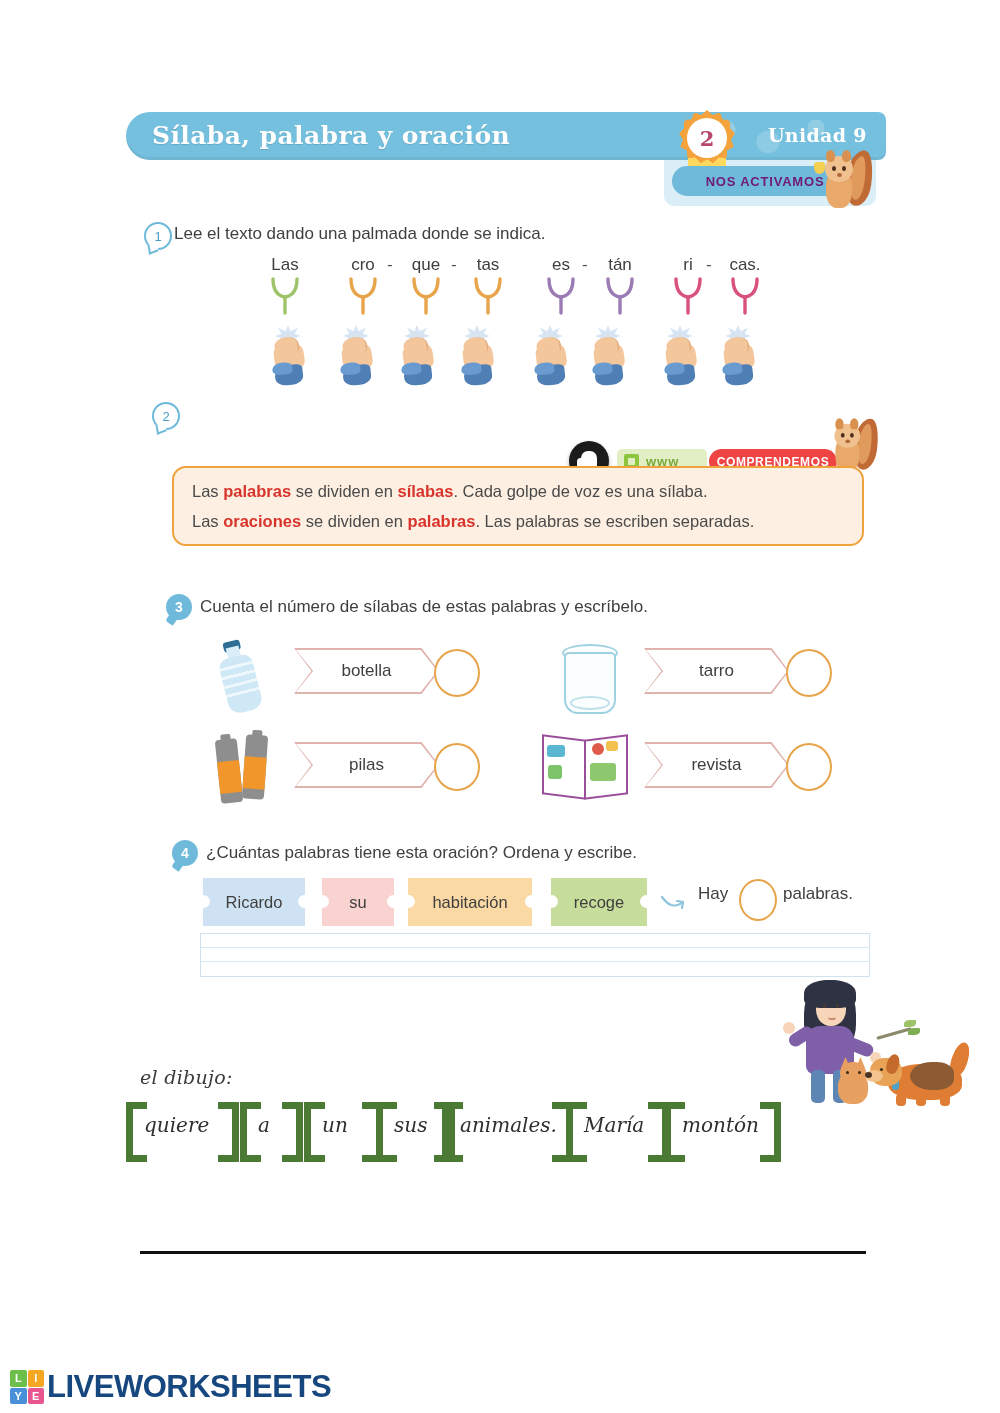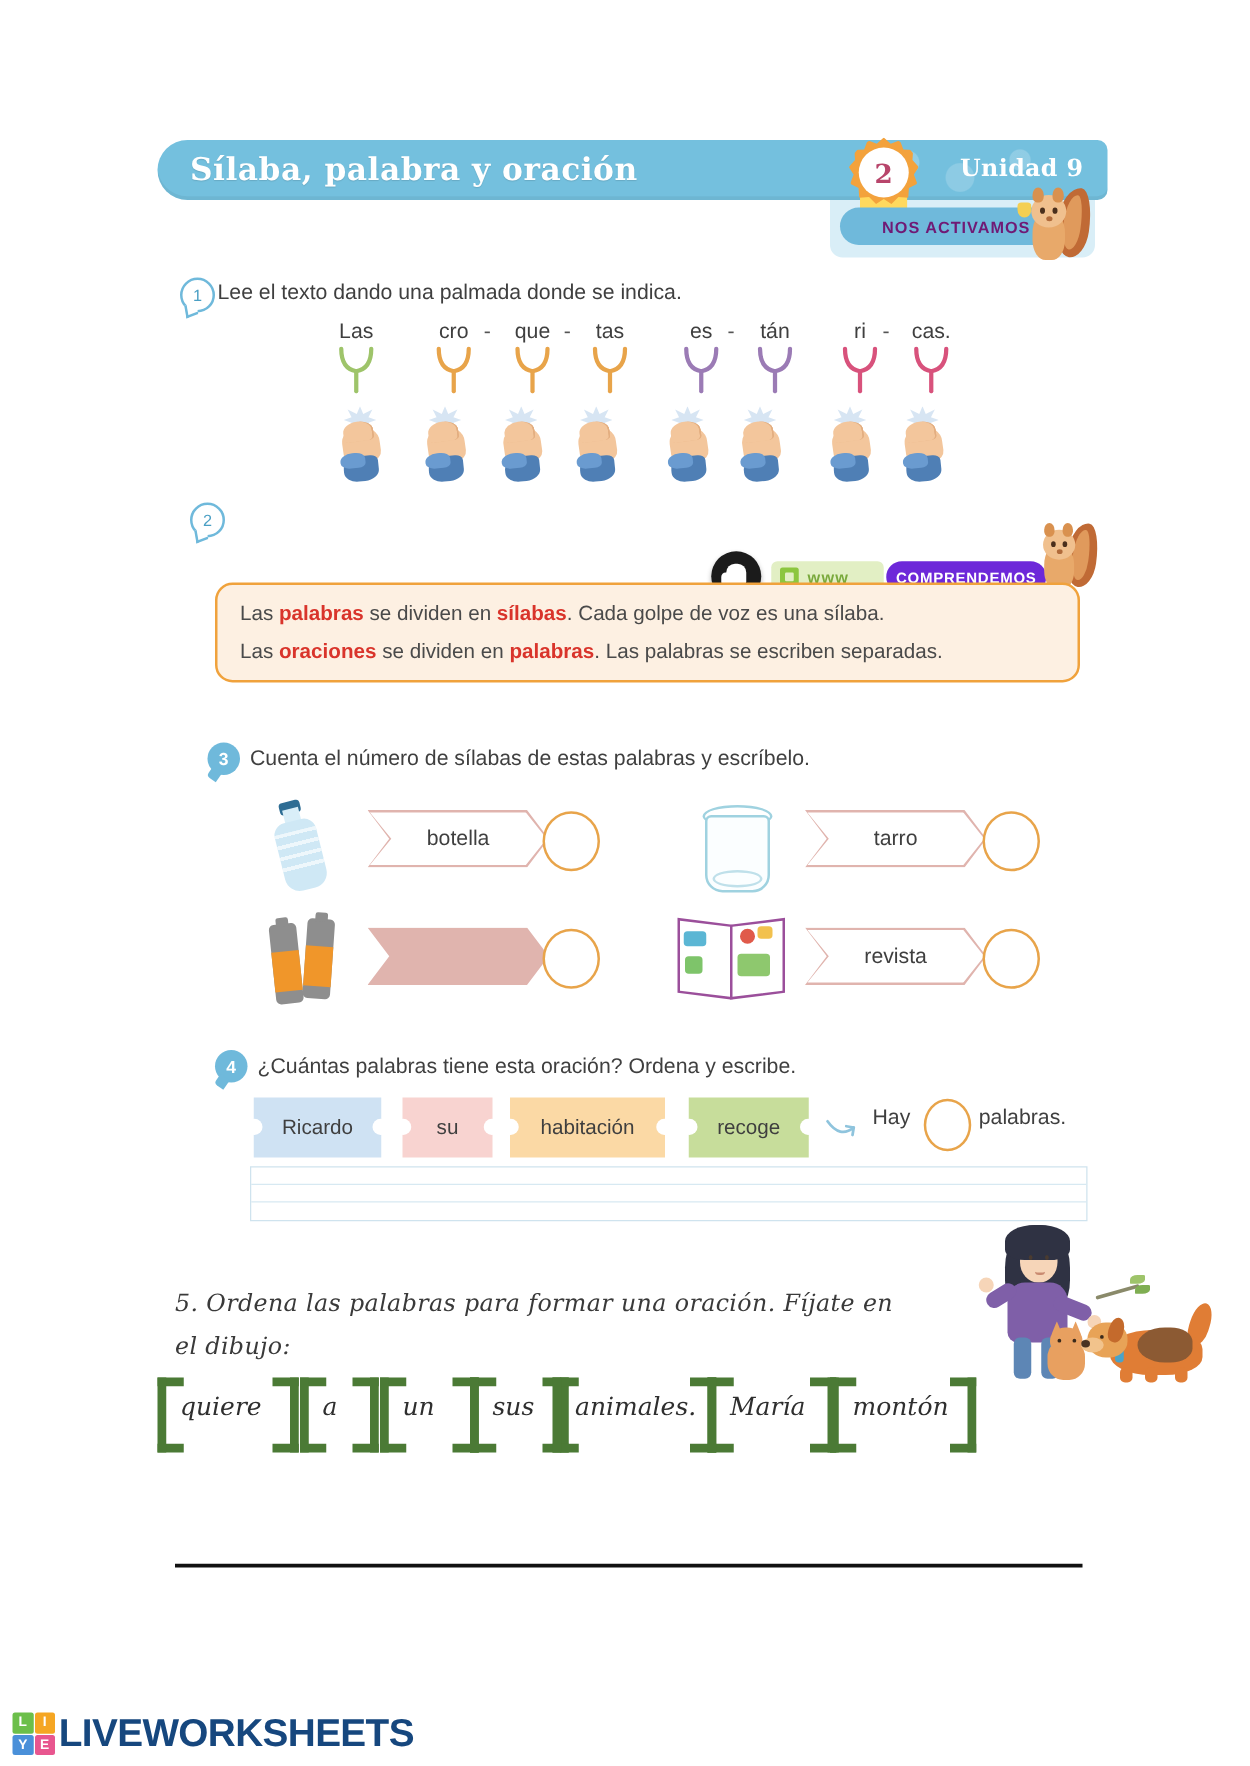--- a/index.html
+++ b/index.html
@@ -156,21 +156,21 @@
     position:absolute;left:617px;top:449px;width:90px;height:25px;
     background:#e2efc4;border-radius:5px;display:flex;align-items:center;
   }
   .www-pill .sq{
     width:15px;height:15px;margin-left:7px;background:#8cc63f;border-radius:2px;position:relative;
   }
   .www-pill .sq:after{content:"";position:absolute;left:4px;top:4px;width:7px;height:7px;background:#e2efc4;border-radius:1px;}
   .www-pill span{margin-left:7px;font-size:13px;font-weight:bold;color:#7aa93c;letter-spacing:1px;}
   .compr-pill{
     position:absolute;left:709px;top:449px;width:128px;height:25px;
-    background:#6d28d9;border-radius:13px;color:#fff;font-size:12px;font-weight:bold;
+    background:#ef4444;border-radius:13px;color:#fff;font-size:12px;font-weight:bold;
     letter-spacing:.6px;display:flex;align-items:center;justify-content:center;
   }
 
   
   .info-box{
     position:absolute;left:172px;top:466px;width:688px;height:76px;
     background:#fdf0e2;border:2px solid #f0a23c;border-radius:14px;text-align:center;
   }
   .info-line{position:absolute;left:18px;font-size:16.5px;color:#4a4a4a;white-space:nowrap;}
   .info-line.l1{top:14px;} .info-line.l2{top:44px;}
@@ -524,20 +524,21 @@
     <div class="batts">
         <div class="batt b1">
           <div class="tip"></div>
         </div>
         <div class="batt b2">
           <div class="tip"></div>
         </div>
       </div>
   </div>
   <div class="chev-shape" style="left:294px;top:742px;"></div>
+  <div class="chev-inner" style="left:295.6px;top:743.6px;">pilas</div>
   <div class="ans-circle" style="left:434px;top:743px;"></div>
 
   <div class="art" style="left:542px;top:733px;width:90px;height:70px;">
     <div class="magz">
       <div class="pg l"></div>
         <div class="pg r"></div>
       <div class="blob" style="left:5px;top:12px;width:18px;height:12px;background:#5bb6d4;"></div>
       <div class="blob" style="left:6px;top:32px;width:14px;height:14px;background:#7ec46a;"></div>
       <div class="blob" style="left:50px;top:10px;width:12px;height:12px;background:#e05a4a;border-radius:50%;"></div>
       <div class="blob" style="left:48px;top:30px;width:26px;height:18px;background:#8ec86e;"></div>
@@ -580,21 +581,20 @@
   </div>
   <div class="q-text" style="left:698px;top:884px;">Hay</div>
   <div class="ans-circle" style="left:739px;top:879px;width:34px;height:38px;"></div>
   <div class="q-text" style="left:783px;top:884px;">palabras.</div>
 
   <div class="lines">
     <div class="rl" style="top:13px;"></div>
     <div class="rl" style="top:27px;"></div>
   </div>
 
-  <div class="q5-text cursive" style="top:1032px;">5. Ordena las palabras para formar una oración. Fíjate en</div>
   <div class="q5-text cursive" style="top:1066px;">el dibujo:</div>
 
   <div class="bracket-row">
 
     <div class="brk open" style="left:0px;"></div>
     <div class="bword cursive" style="left:18px;">quiere</div>
     <div class="brk close" style="left:92px;"></div>
 
     <div class="brk open" style="left:114px;"></div>
     <div class="bword cursive" style="left:132px;">a</div>

